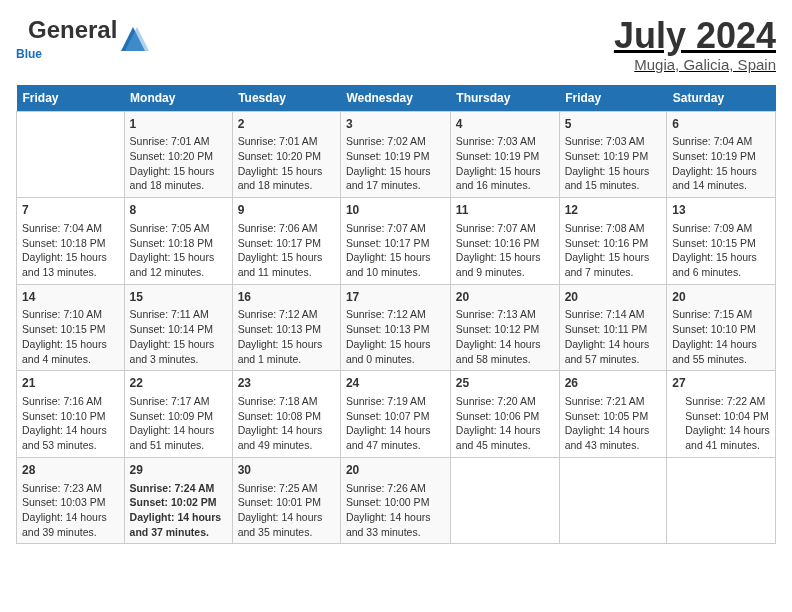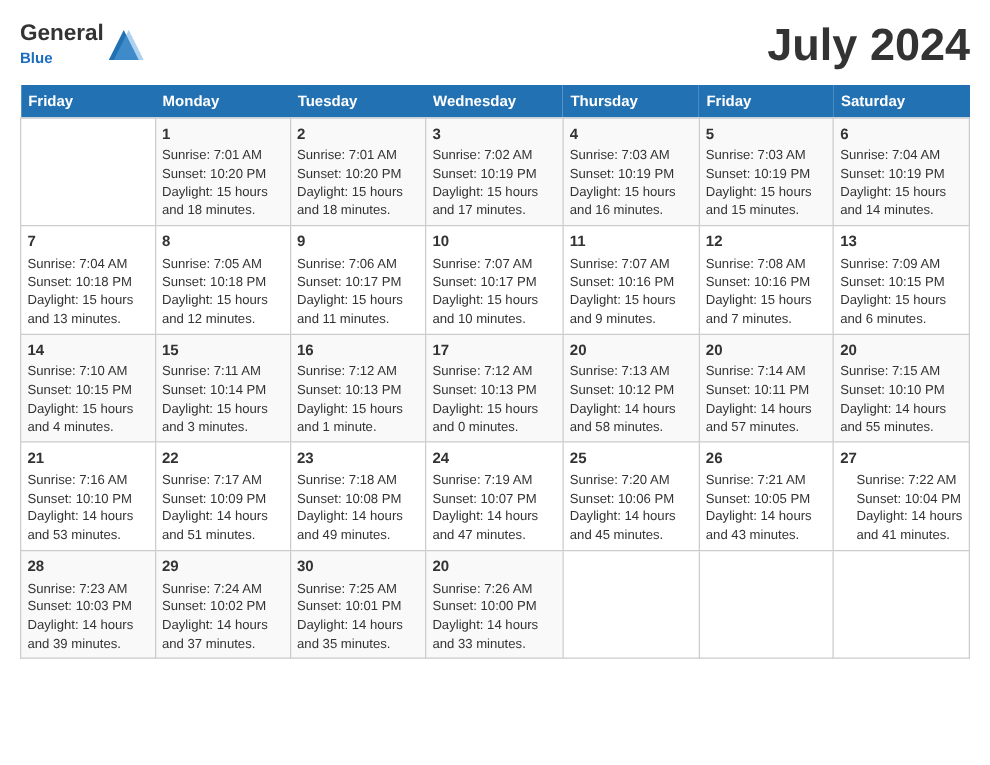--- a/index.html
+++ b/index.html
@@ -15,20 +15,21 @@
       justify-content: space-between;
       align-items: flex-start;
       margin-bottom: 12px;
     }
     .logo {
       display: flex;
       align-items: center;
     }
     .title-block {
       text-align: right;
+      text-decoration: underline;
     }
     .main-title {
       font-size: 36px;
       font-weight: bold;
       color: #333;
       line-height: 1.1;
     }
     .subtitle {
       font-size: 15px;
       color: #555;
@@ -74,30 +75,31 @@
     .empty-cell {
       background: #fff !important;
     }
   </style>
 </head>
 <body>
 
 <div class="header">
   <div class="logo">
     <div>
-      <span style="font-size:18px;font-weight:bold;color:#333;">General</span><br>
+      <span style="font-size:24px;font-weight:bold;color:#333;margin-left:12px;">General</span><br>
       <span style="font-size:12px;font-weight:bold;color:#1a6dbf;">Blue</span>
     </div>
     <svg width="32" height="32" viewBox="0 0 32 32">
       <polygon points="16,4 28,28 4,28" fill="#2271b3"></polygon>
       <polygon points="20,4 32,28 8,28" fill="#5ba3e0" opacity="0.5"></polygon>
     </svg>
   </div>
   <div class="title-block">
     <div class="main-title">July 2024</div>
+    <div class="subtitle">Mugia, Galicia, Spain</div>
   </div>
 </div>
 
 <table>
   <thead>
     <tr>
     <th>Friday</th>
         <th>Monday</th>
         <th>Tuesday</th>
         <th>Wednesday</th>
@@ -308,21 +310,21 @@
       <tr>
         <td>
           <span class="day-number">28</span>
           <div class="day-info" style="white-space: pre-line;">Sunrise: 7:23 AM
 Sunset: 10:03 PM
 Daylight: 14 hours
 and 39 minutes.</div>
         </td>
         <td>
           <span class="day-number">29</span>
-          <div class="day-info" style="white-space: pre-line;">Sunrise: 7:24 AM
+          <div class="day-info" style="white-space: pre-line; font-weight: bold;">Sunrise: 7:24 AM
 Sunset: 10:02 PM
 Daylight: 14 hours
 and 37 minutes.</div>
         </td>
         <td>
           <span class="day-number">30</span>
           <div class="day-info" style="white-space: pre-line;">Sunrise: 7:25 AM
 Sunset: 10:01 PM
 Daylight: 14 hours
 and 35 minutes.</div>

